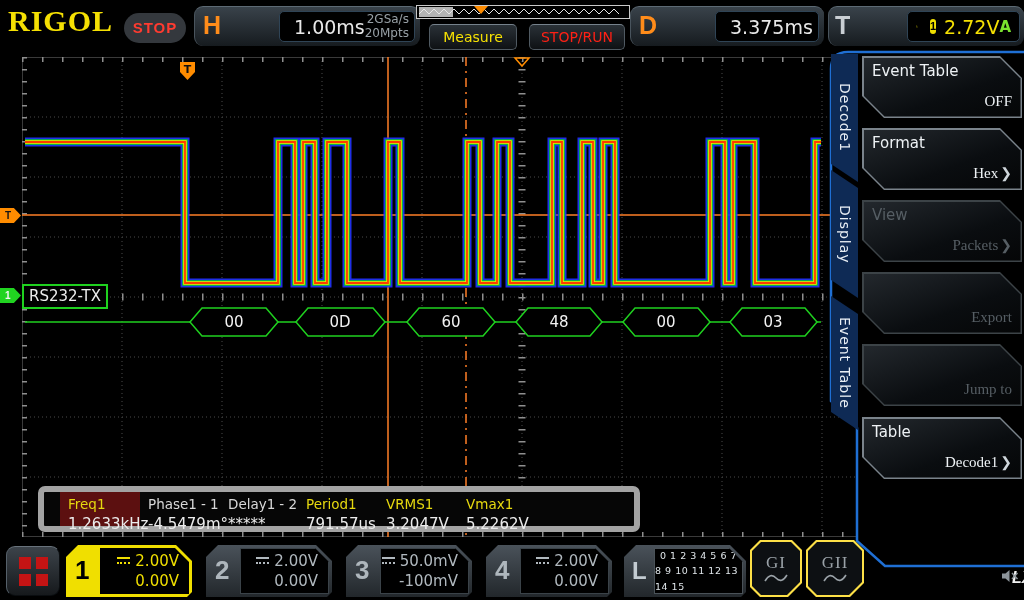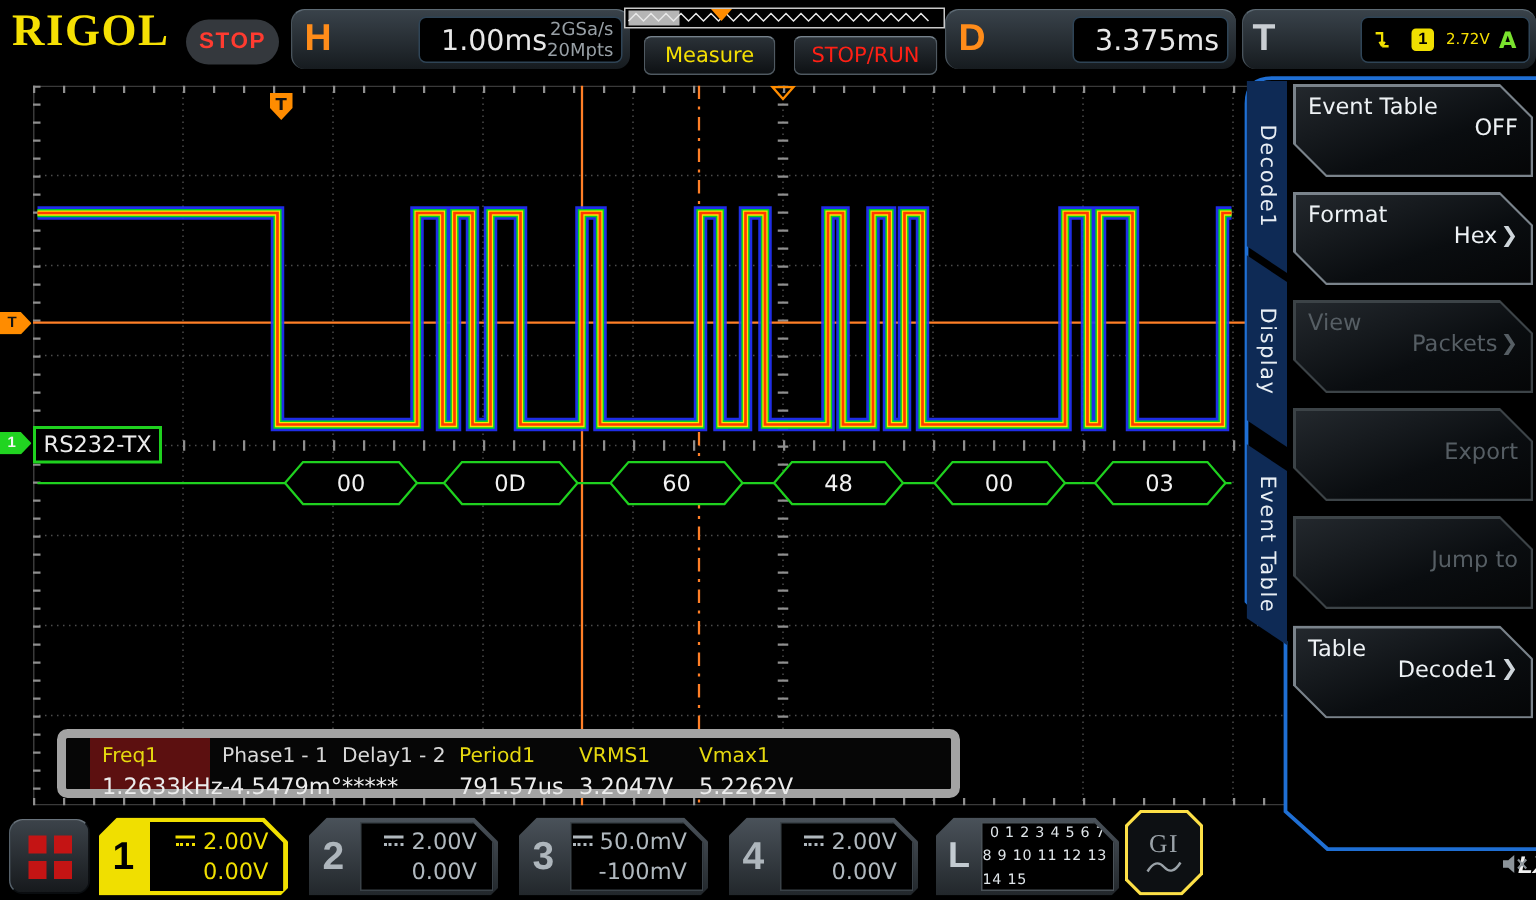--- a/index.html
+++ b/index.html
@@ -31,21 +31,21 @@
     border:1px solid #505a62; border-top-color:#76828c; text-align:center; font-weight:normal; font-size:14px; line-height:24px; }
   .measure-btn { left:429px; width:88px; color:#f5e003; }
   .stoprun-btn { left:529px; width:96px; color:#ff2015; }
   .d-panel { left:630px; width:194px; }
   .d-panel .hdr-inner { left:36px; right:5px; }
   .t-panel { left:828px; width:196px; }
   .t-panel .hdr-letter { color:#c9ced3; left:6px; }
   .t-panel .hdr-inner { left:30px; right:4px; padding:0 8px; }
   .trig-badge { width:15px; height:15px; background:#f0df00; border-radius:3px; color:#000;
     font:bold 11px "Liberation Sans",sans-serif; text-align:center; line-height:15px; margin:0 8px 0 12px; }
-  .trig-level { color:#f5e003; font-size:10px; }
+  .trig-level { color:#f5e003; font-size:19px; }
   .trig-sweep { margin-left:auto; color:#7ae22e; font-size:15px; font-weight:bold; }
 
   
   .grid-svg { left:22px; top:57px; }
   .decode-label { left:22px; top:284px; width:86px; height:25px; background:#000; border:2px solid #1fd11f;
     color:#ececec; font-size:15px; line-height:21px; padding-left:5px; z-index:2; }
   .lmarker { left:0; width:21px; height:15px; clip-path:polygon(0 0,66% 0,100% 50%,66% 100%,0 100%);
     font:bold 10px "Liberation Sans",sans-serif; line-height:15px; text-align:left; padding-left:5px; z-index:2; }
   .lmarker.trig { top:208px; background:#ff8c00; color:#141414; }
   .lmarker.dec  { top:288px; background:#21d421; color:#f4f4f4; }
@@ -66,21 +66,21 @@
   .sb-tab span { writing-mode:vertical-rl; color:#e8eef4; font-size:14px; letter-spacing:1px; }
   .tab1 { top:54px; height:128px; clip-path:polygon(0 0,100% 0,100% 100%,0 calc(100% - 18px)); }
   .tab2 { top:170px; height:128px; clip-path:polygon(0 0,100% 18px,100% 100%,0 calc(100% - 18px)); }
   .tab3 { top:296px; height:134px; clip-path:polygon(0 0,100% 18px,100% 100%,0 calc(100% - 18px)); }
   .menu-btn { left:862px; width:160px; height:62px; z-index:5;
     clip-path:polygon(0 0,calc(100% - 22px) 0,100% 22px,100% 100%,22px 100%,0 calc(100% - 22px)); background:#7a838b; }
   .menu-btn.disabled { background:#3c4347; }
   .menu-inner { position:absolute; inset:1.5px; background:linear-gradient(160deg,#23282d,#0a0d10 60%,#050607);
     clip-path:polygon(0 0,calc(100% - 21px) 0,100% 21px,100% 100%,21px 100%,0 calc(100% - 21px)); }
   .menu-label { position:absolute; left:10px; top:6px; font-size:15px; color:#eef2f5; }
-  .menu-value { position:absolute; right:10px; bottom:24px; font-size:15px; color:#eef2f5; display:flex; align-items:center; }
+  .menu-value { position:absolute; right:10px; bottom:8px; font-size:15px; color:#eef2f5; display:flex; align-items:center;font-family:Liberation Serif, serif; }
   .menu-btn.disabled .menu-label, .menu-btn.disabled .menu-value { color:#565e64; }
   .chev { font-size:14px; margin-left:2px; color:#cfd6db; }
   .menu-btn.disabled .chev { color:#565e64; }
   .mb1{top:56px} .mb2{top:128px} .mb3{top:200px} .mb4{top:272px} .mb5{top:344px} .mb6{top:417px}
 
   
   .grid-menu-btn { left:6px; top:546px; width:54px; height:50px; border-radius:9px; z-index:7;
     background:linear-gradient(#3c434a,#16191c); border:1px solid #0a0d10; border-top-color:#69737c; border-left-color:#55606a;
     display:flex; align-items:center; justify-content:center; }
   .gm-ic { display:grid; grid-template-columns:12px 12px; gap:5px; }
@@ -398,20 +398,28 @@
   </div>
 
   <div class="abs gen-btn gi">
     <div class="gen-inner">
       <span class="gen-label">GI</span>
       <svg width="24" height="11" viewBox="0 0 24 11">
           <path d="M1 8 Q6.5 -1 12 5 Q17.5 11 23 2" fill="none" stroke="#9aa2a8" stroke-width="1.6"></path>
         </svg>
     </div>
   </div>
+  <div class="abs gen-btn gii">
+    <div class="gen-inner">
+      <span class="gen-label">GII</span>
+      <svg width="24" height="11" viewBox="0 0 24 11">
+          <path d="M1 8 Q6.5 -1 12 5 Q17.5 11 23 2" fill="none" stroke="#9aa2a8" stroke-width="1.6"></path>
+        </svg>
+    </div>
+  </div>
 
   <div class="abs lxi">LXI</div>
   <svg class="abs spk" width="20" height="16" viewBox="0 0 20 16">
     <path d="M2 5.5 H5.5 L9.5 2 V14 L5.5 10.5 H2 Z" fill="#8c949a"></path>
     <path d="M12 5 L17.5 11 M17.5 5 L12 11" stroke="#8c949a" stroke-width="1.4"></path>
   </svg>
 
 </div>
 
 </body></html>

